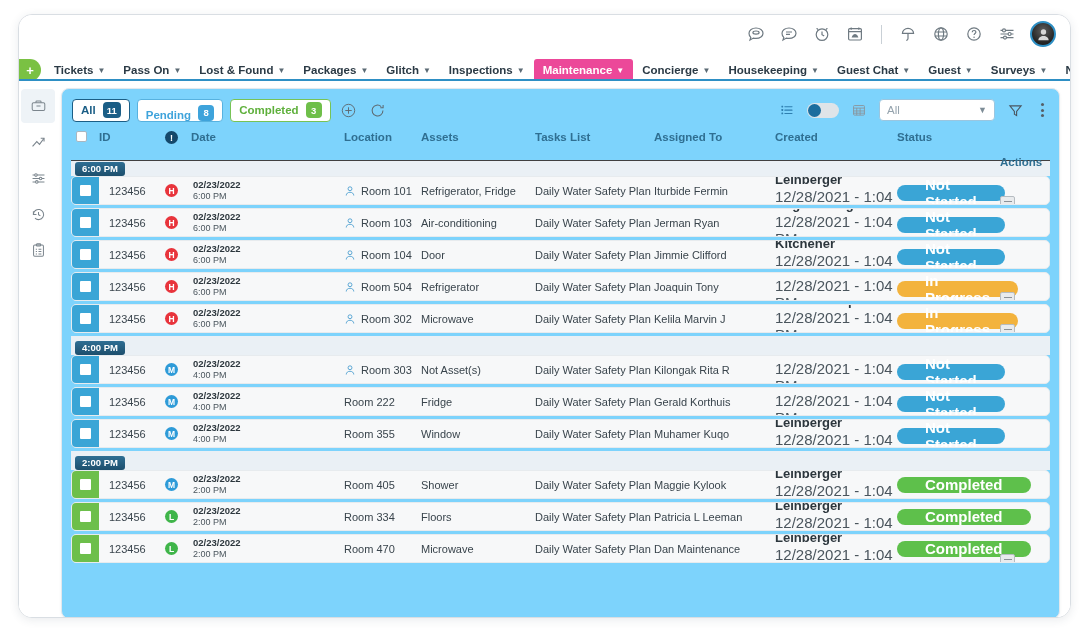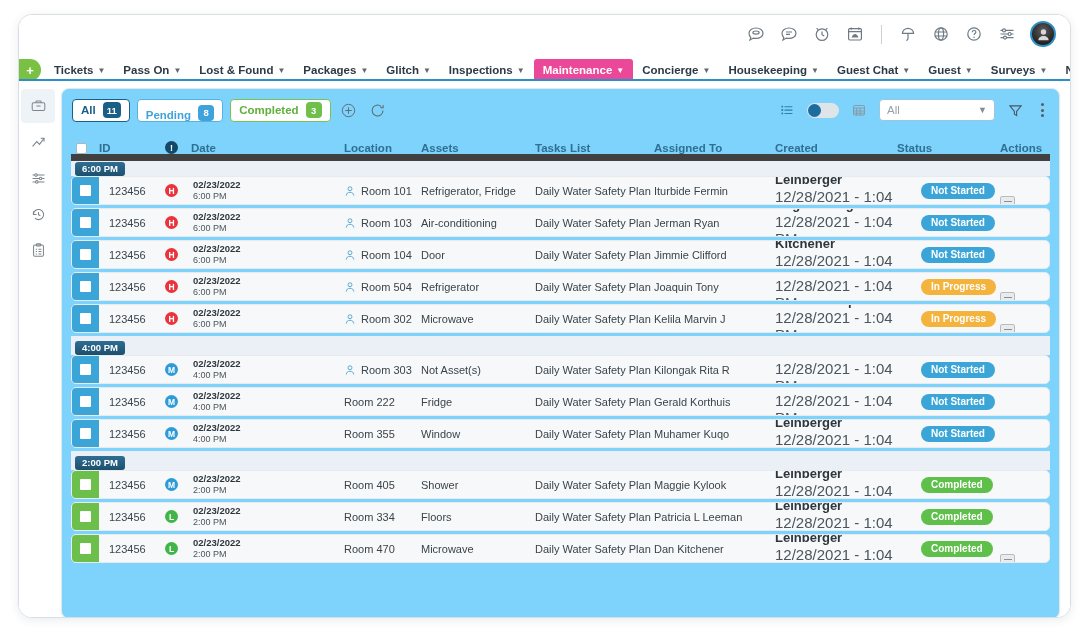--- a/index.html
+++ b/index.html
@@ -203,23 +203,23 @@
     width: 14px; display: flex; flex-direction: column; align-items: center; gap: 2.5px;
   }
   .kebab i { width: 3px; height: 3px; border-radius: 50%; background: #555f67; display: block; }
   
   .tbl {
     flex: 1 1 auto;
     overflow: hidden;
     padding: 0 9px 6px 9px;
   }
   .thead {
-    display: flex; align-items: flex-end;
+    display: flex; align-items: flex-start;
     height: 30px;
-    border-bottom: 7px solid #404040;
+    border-bottom: 1px solid #404040;
     font-size: 11.5px;
     color: #2f6f92;
     font-weight: bold;
   }
   .thead > div, .trow > div { flex: 0 0 auto; }
   .c-chk   { width: 28px; padding-left: 5px; }
   .c-id    { width: 66px; }
   .c-pri   { width: 26px; display:flex; align-items:center; }
   .c-date  { width: 113px; }
   .c-loc   { width: 117px; padding-left: 40px; }
@@ -285,25 +285,24 @@
   .pri.M { background: #2e9bd8; }
   .pri.L { background: #3fb54a; }
   .date-main { font-size: 9.5px; font-weight: bold; color: #2c363d; line-height: 1.15; }
   .date-sub  { font-size: 9px; color: #4a555d; line-height: 1.15; }
   .loc { display: flex; align-items: center; gap: 5px; }
   .loc .pin { color: #4d9fd0; display: flex; }
   .created-name { font-size: 13px; font-weight: bold; color: #2c363d; line-height: 1.15; }
   .created-date{ font-size: 15px; color: #4a555d; line-height: 1.15; }
   .badge {
     display: inline-flex; align-items: center; justify-content: center;
-    height: 16px; padding: 0 10px;
+    height: 16px; padding: 0 28px;
     border-radius: 9px;
-    font-size: 10px; font-weight: bold;
+    font-size: 15px; font-weight: bold;
     color: #fff;
-    margin-left: 24px;
   }
   .badge.notstarted { background: #3aa5d6; }
   .badge.inprogress { background: #f3b33d; }
   .badge.completed  { background: #5ec04b; }
   .act-icon {
     width: 15px; height: 14px;
     border: 1px solid #b6bcc1;
     border-radius: 2px;
     background: #e9ebed;
     display: flex; flex-direction: column; justify-content: center; align-items: center;
@@ -913,21 +912,21 @@
                     <div class="date-main">02/23/2022</div>
                     <div class="date-sub">2:00 PM</div>
                   </div>
                   <div class="c-loc">
                     <div class="loc">
                       <span>Room 470</span>
                     </div>
                   </div>
                   <div class="c-asset">Microwave</div>
                   <div class="c-task">Daily Water Safety Plan</div>
-                  <div class="c-assign">Dan Kitchener</div>
+                  <div class="c-assign">Dan Maintenance</div>
                   <div class="c-created">
                     <div class="created-name">Monica M Leinberger</div>
                     <div class="created-date">12/28/2021 - 1:04 PM</div>
                   </div>
                   <div class="c-status"><span class="badge completed">Completed</span></div>
                   <div class="c-act">
                     <div class="act-icon">
                       <i></i>
                       <i></i>
                     </div>

